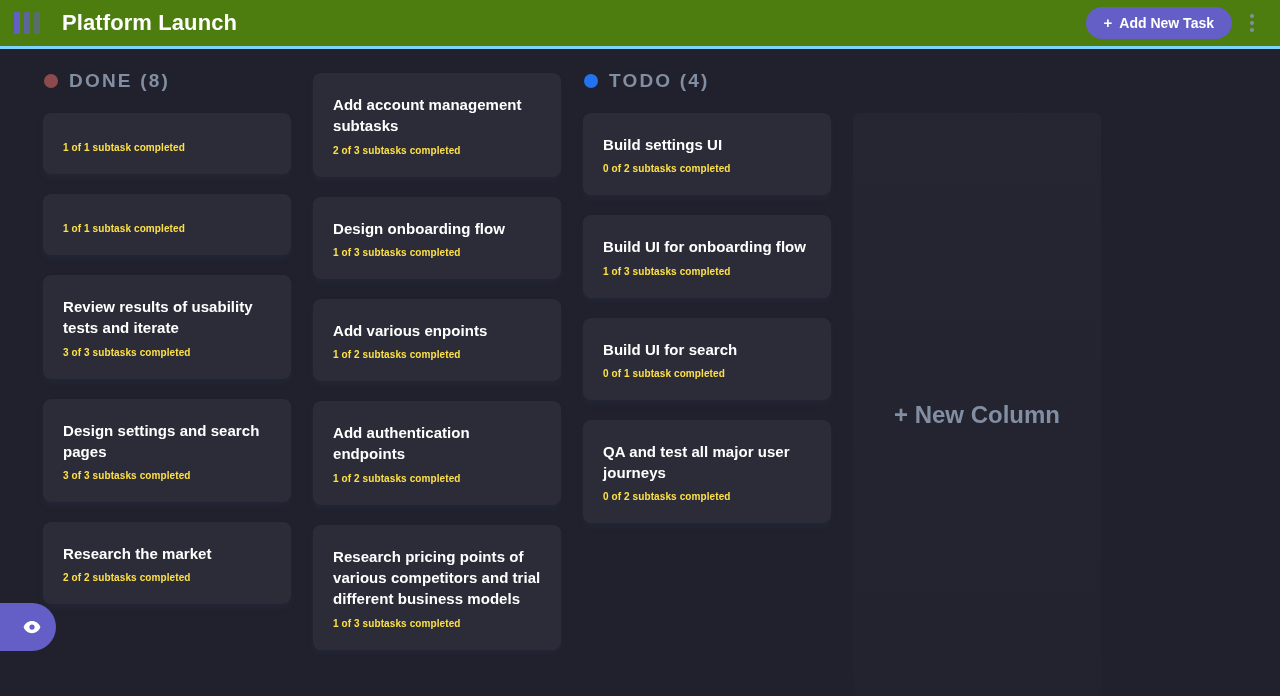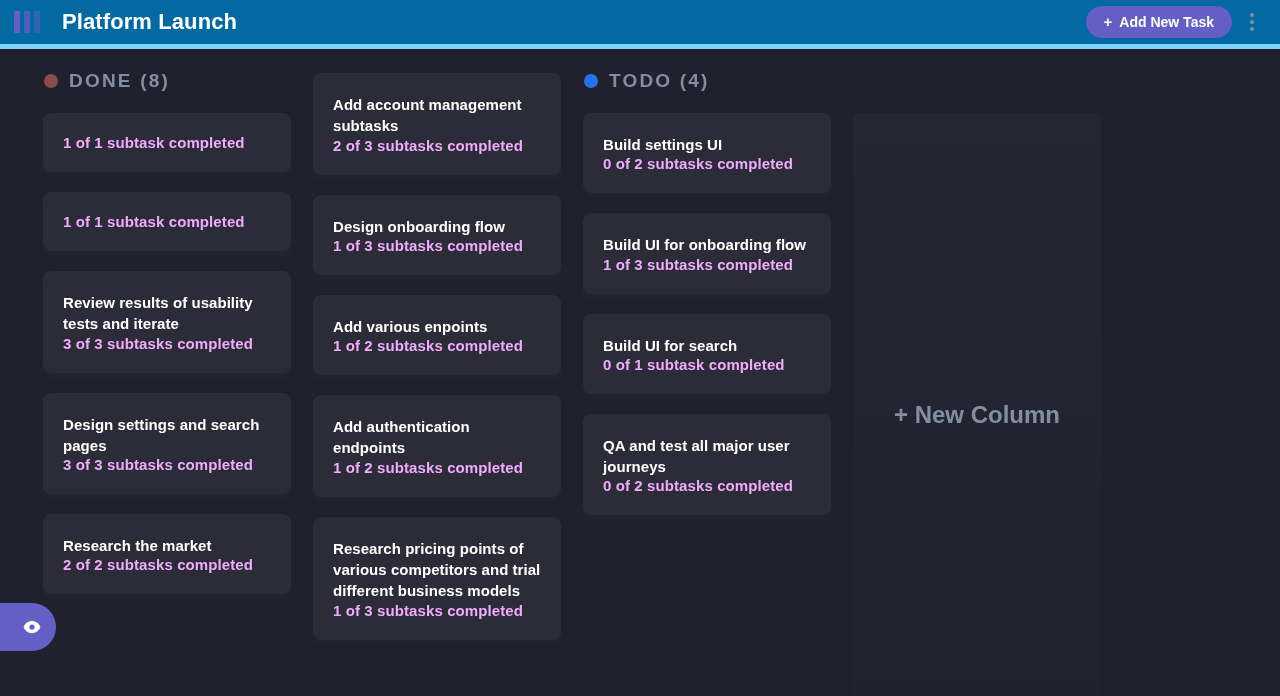--- a/index.html
+++ b/index.html
@@ -20,22 +20,22 @@
     background: #20212c;
     overflow: hidden;
   }
 
   
   .header {
     position: absolute;
     top: 0; left: 0;
     width: 1280px;
     height: 49px;
-    background: #0369a1;
-    border-bottom: 5px solid #7dd3fc;
+    background: #4d7c0f;
+    border-bottom: 3px solid #7dd3fc;
     display: flex;
     align-items: center;
     padding: 0 16px 0 14px;
   }
 
   .logo {
     display: flex;
     align-items: flex-end;
     gap: 4px;
     height: 22px;
@@ -156,23 +156,24 @@
     cursor: pointer;
   }
   .card-title {
     font-size: 15px;
     font-weight: bold;
     color: #ffffff;
     line-height: 1.42;
     letter-spacing: .05px;
   }
   .card-sub {
-    font-size: 15px;
-    font-weight: bold;
-    color: #f0abfc;
+    margin-top: 8px;
+    font-size: 10px;
+    font-weight: bold;
+    color: #fde047;
     letter-spacing: .1px;
   }
 
   
   .new-column {
     width: 248px;
     flex: none;
     margin-top: 40px;
     height: 583px;
     border-radius: 6px;

